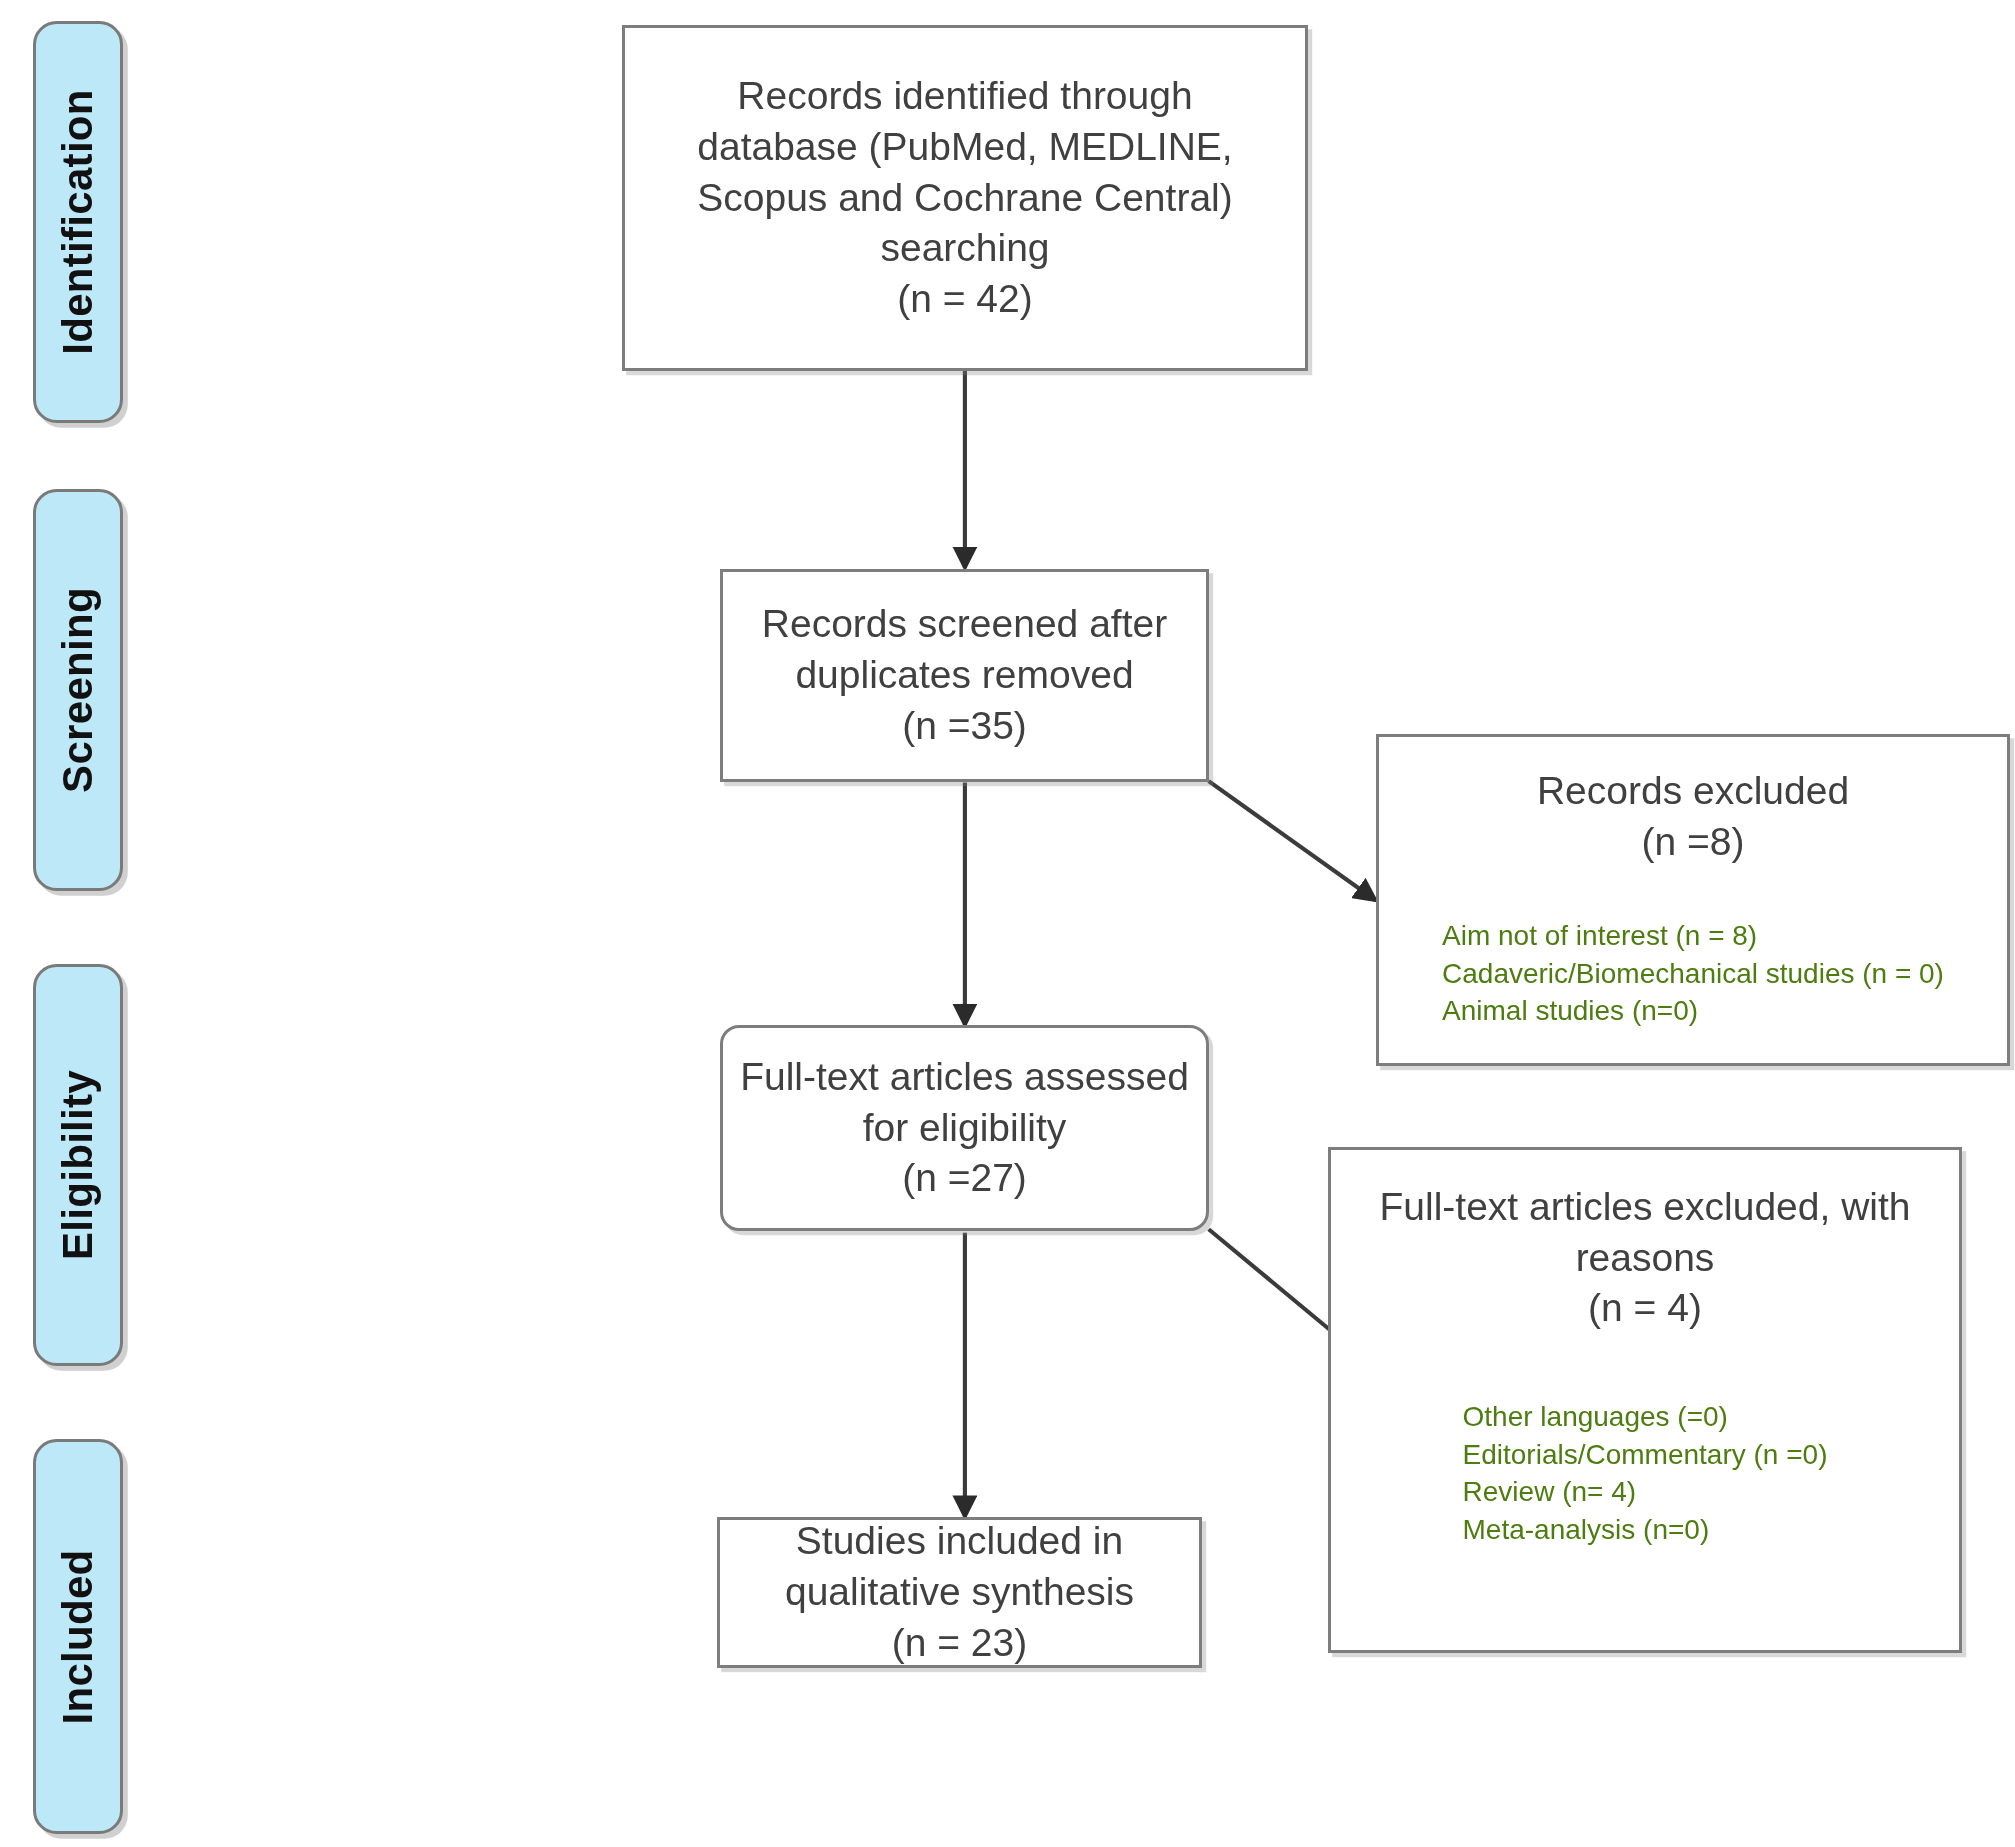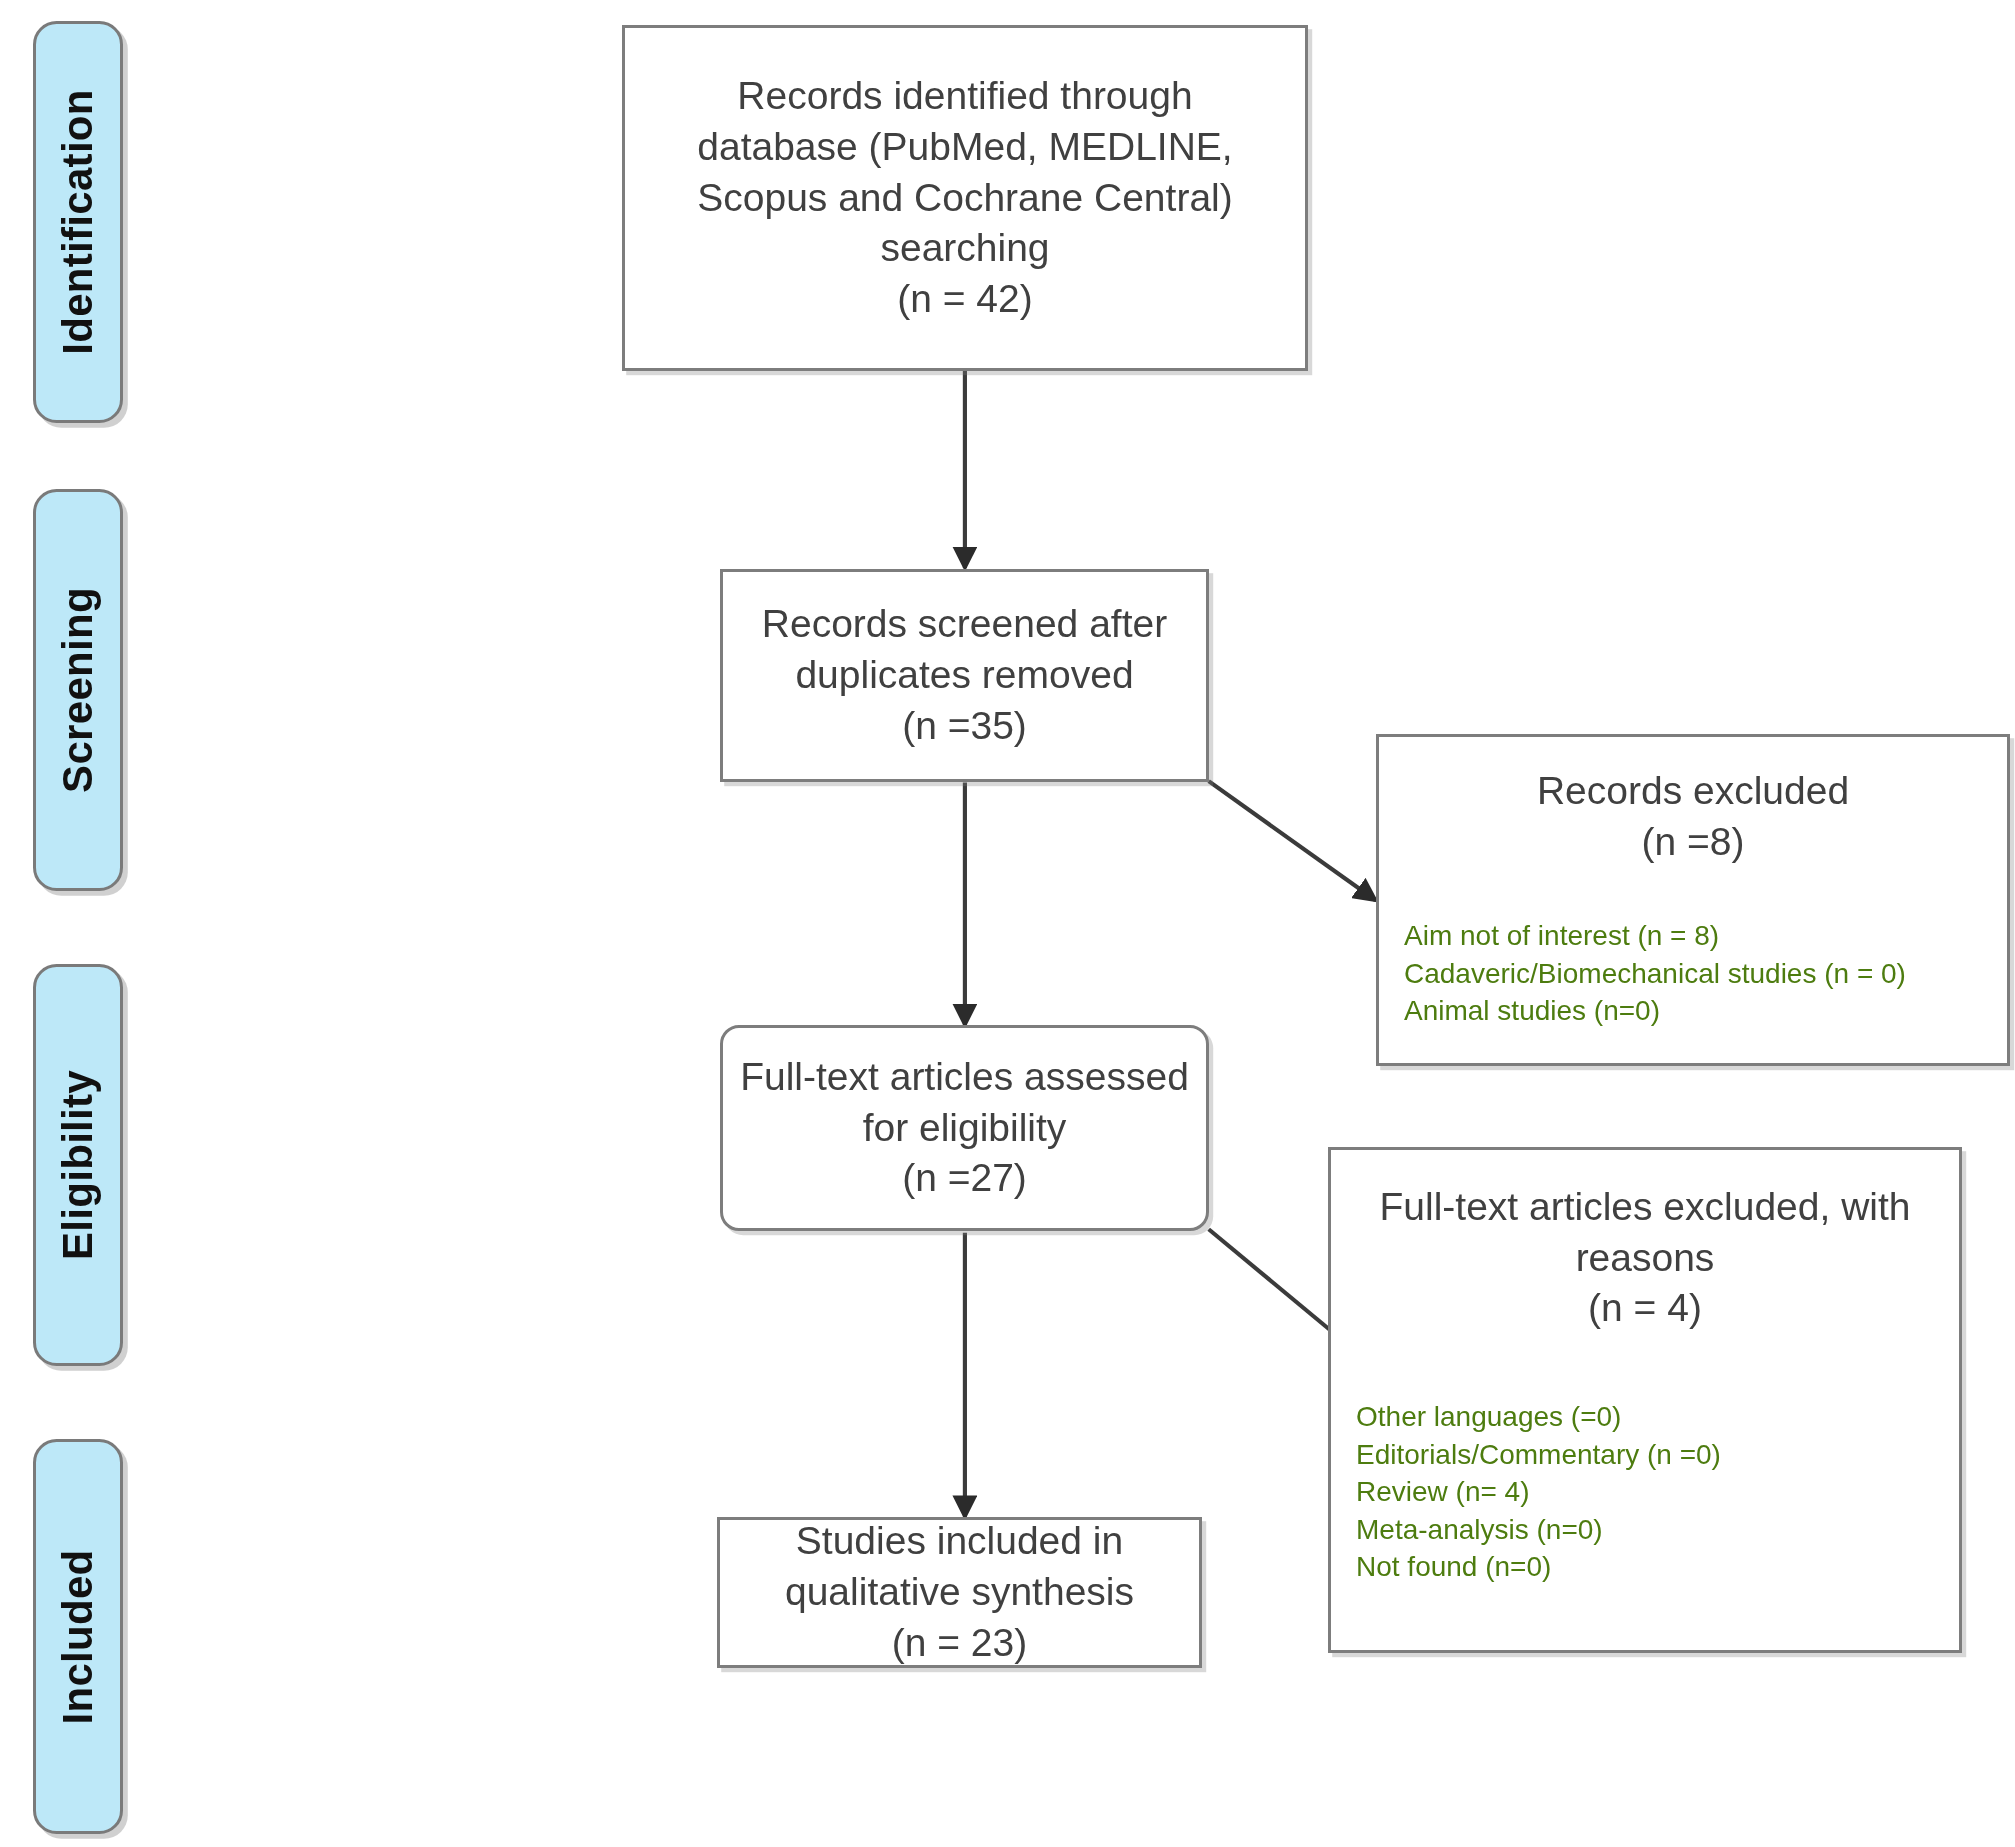--- a/index.html
+++ b/index.html
@@ -64,20 +64,21 @@
   .box-reasons div { white-space: pre; }
 
   
   .box.center-col {
     align-items: center;
     justify-content: center;
   }
   
   .box.right-col {
     justify-content: flex-start;
+    align-items: center;
   }
 
   
   #wires {
     position: absolute;
     left: 0; top: 0;
     width: 2015px;
     height: 1847px;
     pointer-events: none;
   }
@@ -159,18 +160,17 @@
 
   <div class="box right-col" style="left:1328px; top:1147px; width:634px; height:506px; padding:32px 25px 21px 25px;">
     <div class="box-title" style="width:100%;">Full-text articles excluded, with
 reasons
 (n = 4)</div>
     <div class="box-reasons" style="margin-top:64px;">
       <div>Other languages (=0)</div>
       <div>Editorials/Commentary (n =0)</div>
       <div>Review (n= 4)</div>
       <div>Meta-analysis (n=0)</div>
-      <div>Not found (n=0)</div>
     </div>
   </div>
 
 </div>
 
 
 </body></html>

